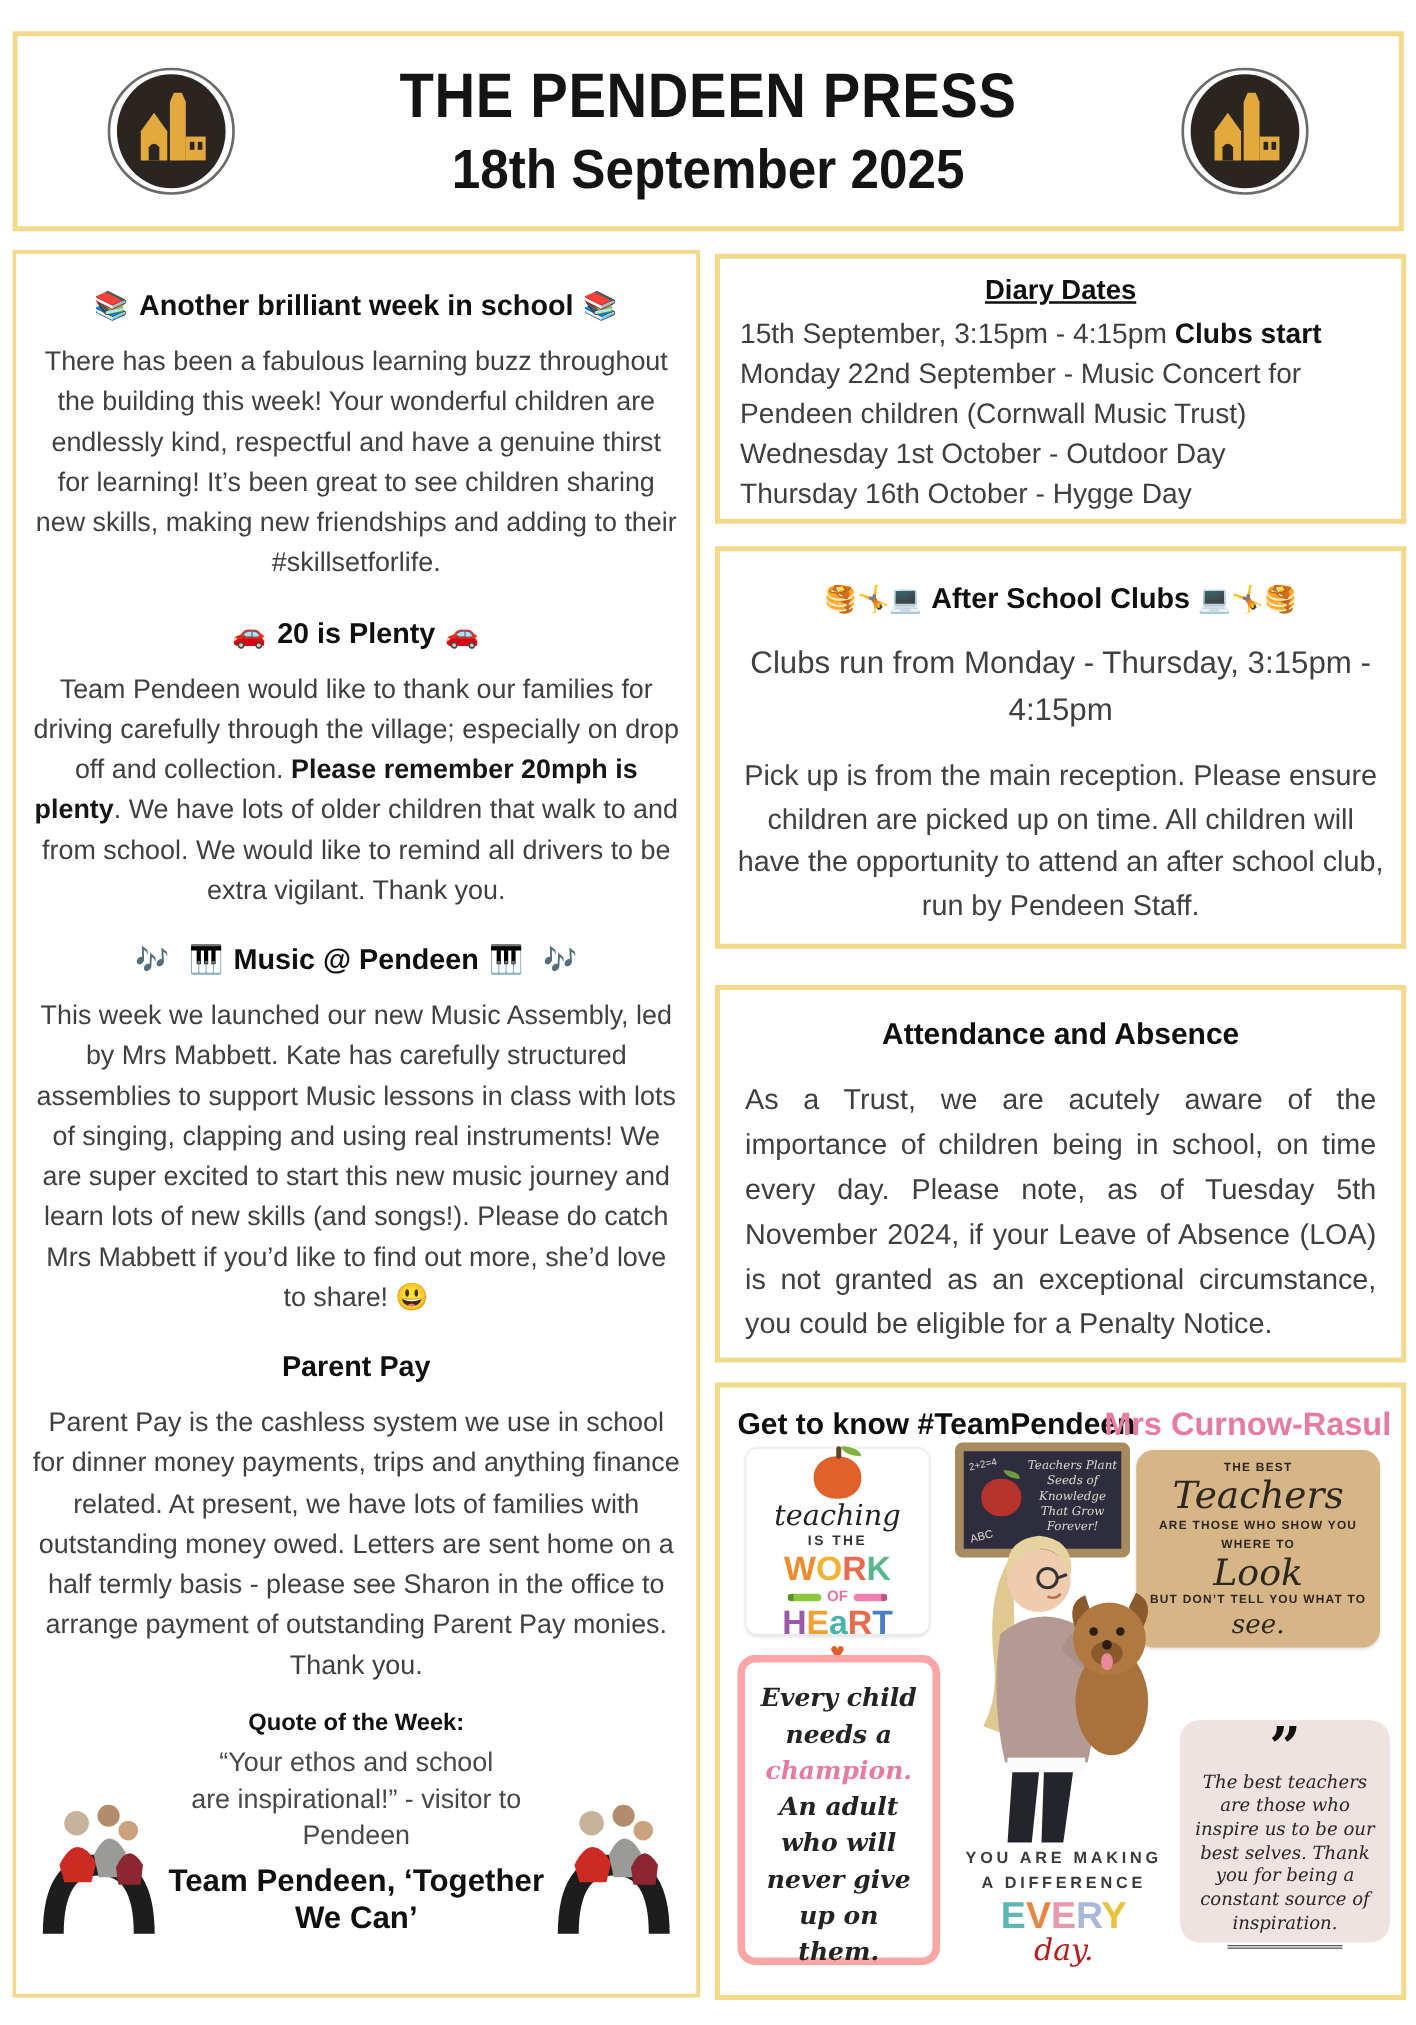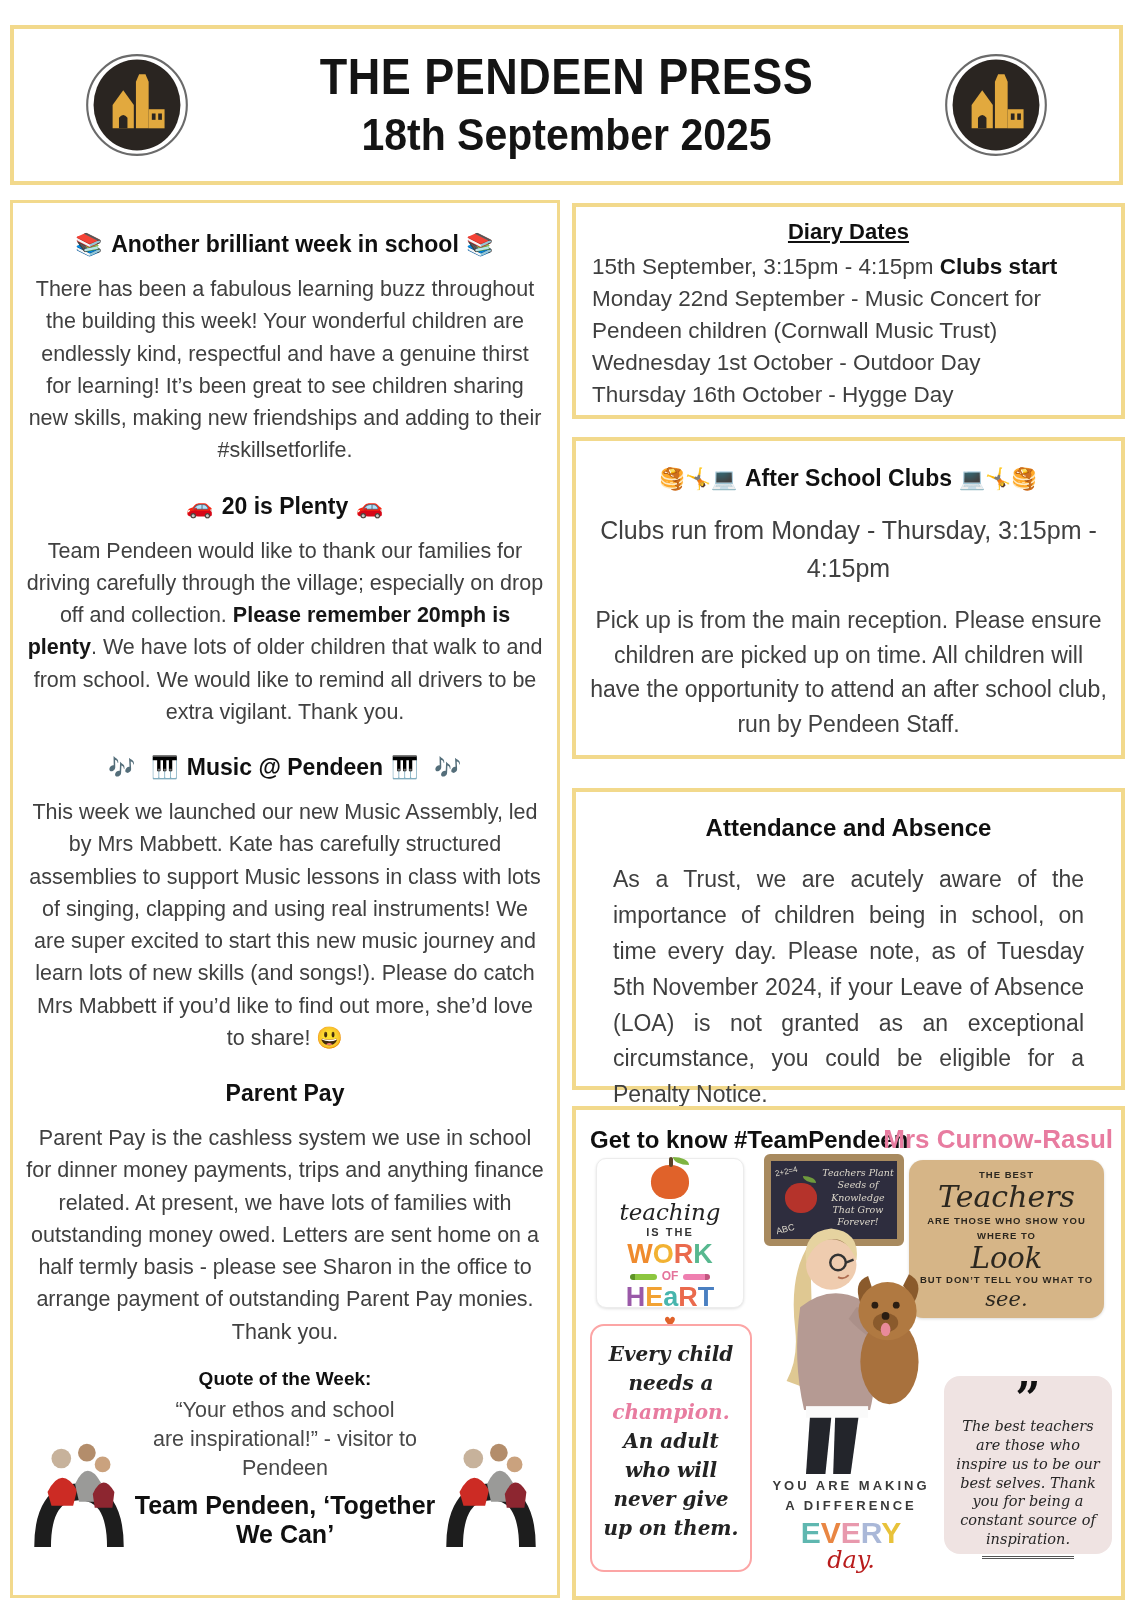--- a/index.html
+++ b/index.html
@@ -39,21 +39,21 @@
                text-decoration:underline;margin:4px 0 6px;}
   .diary-line{font-size:22.5px;line-height:1.42;color:#3f3f3f;text-align:left;}
   .diary-line b{color:#131313;}
 
   .clubs-box{top:437px;height:322px;padding:16px 14px;text-align:center;}
   .clubs-title{font-size:23px;font-weight:700;color:#101010;margin:8px 0 20px;}
   .clubs-title .emo{font-size:21px;margin:0 7px;}
   .clubs-times{font-size:25px;color:#404040;line-height:1.5;margin-bottom:16px;}
   .clubs-body{font-size:23px;color:#404040;line-height:1.5;}
 
-  .att-box{top:788px;height:302px;padding:22px 37px;}
+  .att-box{top:788px;height:302px;padding:22px 20px;}
   .att-title{text-align:center;font-size:24px;font-weight:700;color:#101010;margin-bottom:20px;}
   .att-body{font-size:23px;line-height:1.56;color:#3f3f3f;text-align:justify;text-justify:inter-word;}
 
   
   .team-box{top:1106px;height:494px;position:absolute;}
   .team-inner{position:relative;width:100%;height:100%;}
   .team-heading{position:absolute;left:14px;top:16px;font-size:24px;font-weight:800;color:#0f0f0f;}
   .team-name{position:absolute;right:8px;top:14px;font-size:26px;font-weight:800;color:#e87ca0;margin-left:40px;}
 
   .card{position:absolute;box-sizing:border-box;}
@@ -87,21 +87,21 @@
              text-align:center;color:#2c271f;padding-top:8px;box-shadow:0 1px 3px rgba(0,0,0,.15);}
   .best-small{font-size:9.5px;font-weight:700;letter-spacing:1px;line-height:1.5;}
   .best-script{font-family:"DejaVu Serif",serif;font-style:italic;}
   .best-l2{font-size:30px;margin-top:-3px;}
   .best-l4{font-size:29px;margin:-2px 0;}
   .best-l6{font-size:21px;}
 
   .photo-teacher{left:163px;top:104px;width:200px;height:262px;}
   .photo-teacher svg{width:100%;height:100%;}
 
-  .card-champion{left:14px;top:214px;width:162px;height:248px;background:#fff;border:2px solid #fca5a5;
+  .card-champion{left:14px;top:214px;width:162px;height:248px;background:#fff;border:6px solid #fca5a5;
                  border-radius:14px;padding:14px 10px;text-align:center;
                  font-family:"DejaVu Serif",serif;font-style:italic;font-weight:700;
                  font-size:20px;line-height:1.45;color:#232323;}
   .champ-pink{color:#e87ca0;}
 
   .card-difference{left:185px;top:366px;width:180px;height:118px;text-align:center;background:#fff;}
   .diff-line{font-size:13px;font-weight:700;letter-spacing:3px;color:#3a3a3a;line-height:1.55;}
   .every-word .L{font-size:30px;font-weight:800;}
   .e0{color:#5fb7b0}.e1{color:#e98643}.e2{color:#e899ad}.e3{color:#aab8d8}.e4{color:#e8c23a}
   .day-word{font-family:"DejaVu Serif",serif;font-style:italic;font-size:24px;color:#b91c1c;margin-top:-4px;}

